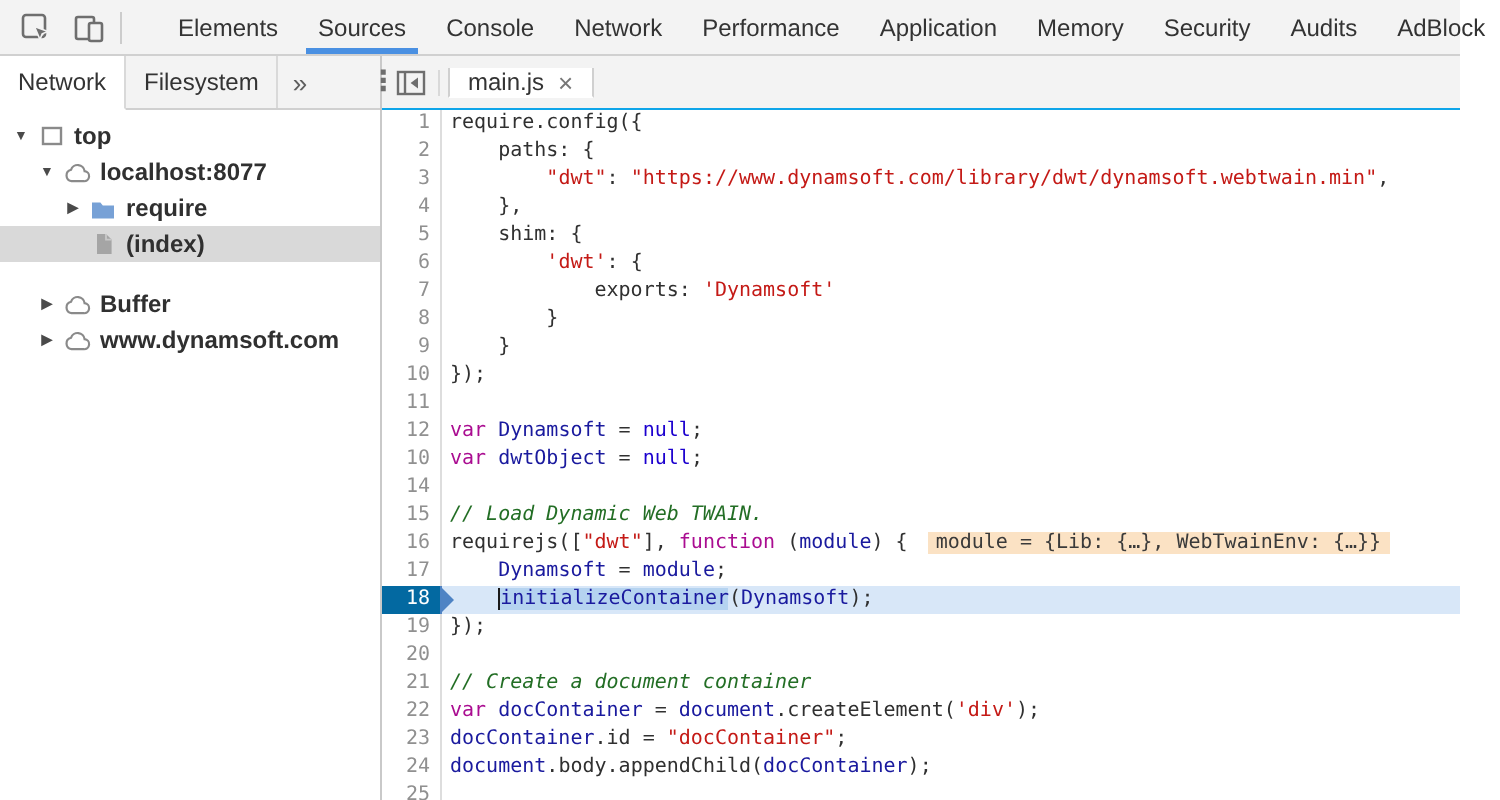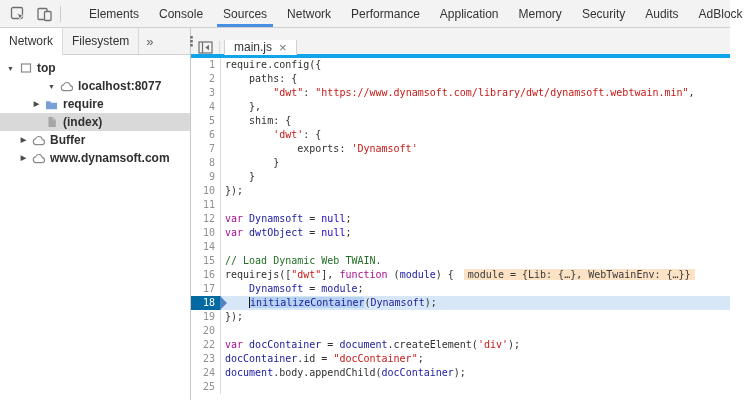--- a/index.html
+++ b/index.html
@@ -34,41 +34,41 @@
     font-size:14px;font-weight:bold;cursor:pointer;font-family:"DejaVu Sans",sans-serif;}
   .tree{flex:1;padding-top:4px;font-size:12px;color:#303030;overflow:hidden;}
   .tree-row{height:18px;display:flex;align-items:center;white-space:nowrap;cursor:pointer;font-weight:bold;}
   .tree-row.selected{background:#d9d9d9;}
   .tw-arrow{width:13px;flex:0 0 13px;text-align:center;font-size:7px;color:#4a4a4a;}
   .tw-icon{width:17px;flex:0 0 17px;display:flex;justify-content:center;align-items:center;}
   .tw-label{margin-left:3px;}
 
   
   .editor{flex:1;display:flex;flex-direction:column;min-width:0;background:#fff;}
-  .editor-tabbar{flex:0 0 26px;background:#f3f3f3;border-bottom:4px solid #0ea5e9;display:flex;align-items:flex-end;}
+  .editor-tabbar{flex:0 0 26px;background:#f3f3f3;border-bottom:1px solid #0ea5e9;display:flex;align-items:center;}
   .nav-toggle{width:28px;flex:0 0 28px;border-right:1px solid #d9d9d9;display:flex;align-items:center;justify-content:center;cursor:pointer;}
   .etab{background:#fff;border-left:1px solid #d0d0d0;border-right:1px solid #d0d0d0;
     margin-left:4px;margin-bottom:-1px;border-bottom:1px solid #fff;
     padding:0 9px;display:flex;align-items:center;font-size:12px;color:#333;gap:7px;cursor:pointer;}
   .etab .close{color:#777;font-size:13px;line-height:1;cursor:pointer;}
 
   .code{flex:1;overflow:hidden;font-family:"DejaVu Sans Mono",monospace;font-size:10px;line-height:14px;color:#303030;}
   .line{display:flex;height:14px;}
   .gutter{flex:0 0 30px;width:30px;box-sizing:border-box;text-align:right;padding-right:5px;
     color:#909090;background:#fff;border-right:1px solid #ddd;position:relative;cursor:pointer;}
   .codetext{flex:1;white-space:pre;padding-left:4px;overflow:hidden;cursor:text;}
   .line.exec .gutter{background:#0369a1;color:#fff;border-right-color:#4e83c4;}
   .line.exec .gutter::after{content:"";position:absolute;right:-7px;top:0;z-index:2;
     border-top:7px solid transparent;border-bottom:7px solid transparent;border-left:7px solid #4e83c4;}
   .line.exec .codetext{background:#d8e7f8;}
   .tok-k{color:#aa0d91;}
   .tok-s{color:#c41a16;}
   .tok-v{color:#1a1a9e;}
   .tok-a{color:#1c00cf;}
-  .tok-c{color:#236e25;}
+  .tok-c{color:#236e25;font-style:italic;}
   .tok-p{color:#303030;}
   .tok-x{background:#b5d3f0;border-left:1px solid #1a1a1a;}
   .ann{background:#fbe2c4;color:#3a3a3a;padding:0 4px;margin-left:10px;}
 </style>
 </head>
 <body>
 
 <div class="devtools">
 
   <div class="toolbar">
@@ -82,22 +82,22 @@
       <span class="tb-btn">
         <svg width="17" height="16" viewBox="0 0 17 16">
           <rect x="2" y="2.5" width="9" height="11" rx="1" fill="none" stroke="#6e6e6e" stroke-width="1.3"></rect>
           <rect x="8.5" y="5.5" width="6.5" height="9" rx="1" fill="#f3f3f3" stroke="#6e6e6e" stroke-width="1.3"></rect>
         </svg>
       </span>
       <span class="tb-sep"></span>
     </div>
     <div class="tabs" id="main-tabs">
         <div class="tab">Elements</div>
+        <div class="tab active">Sources</div>
         <div class="tab">Console</div>
-        <div class="tab active">Sources</div>
         <div class="tab">Network</div>
         <div class="tab">Performance</div>
         <div class="tab">Application</div>
         <div class="tab">Memory</div>
         <div class="tab">Security</div>
         <div class="tab">Audits</div>
         <div class="tab">AdBlock</div>
       </div>
   </div>
 
@@ -113,21 +113,21 @@
       <div class="tree" id="file-tree">
           <div class="tree-row" style="padding-left: 4px;">
             <span class="tw-arrow">▼</span>
             <span class="tw-icon">
               <svg width="12" height="12" viewBox="0 0 12 12">
                 <rect x="1.5" y="2" width="9" height="8" fill="#fff" stroke="#8a8a8a" stroke-width="1.2"></rect>
               </svg>
             </span>
             <span class="tw-label">top</span>
           </div>
-          <div class="tree-row" style="padding-left: 17px; margin-left: 28px;">
+          <div class="tree-row" style="padding-left: 17px;">
             <span class="tw-arrow">▼</span>
             <span class="tw-icon">
               <svg width="15" height="11" viewBox="0 0 15 11">
                 <path d="M11.3 4.6a3.5 3.5 0 0 0-6.8-.7A2.9 2.9 0 0 0 4.8 9.6h6a2.5 2.5 0 0 0 .5-5z" fill="#fff" stroke="#8a8a8a" stroke-width="1.1"></path>
               </svg>
             </span>
             <span class="tw-label">localhost:8077</span>
           </div>
           <div class="tree-row" style="padding-left: 30px;">
             <span class="tw-arrow">▶</span>
@@ -141,21 +141,21 @@
           <div class="tree-row selected" style="padding-left: 30px;">
             <span class="tw-arrow"></span>
             <span class="tw-icon">
               <svg width="10" height="12" viewBox="0 0 10 12">
                 <path d="M1.5 1h4.5l2.8 2.8V11h-7.3z" fill="#a5a5a5"></path>
                 <path d="M6 1v2.8h2.8" fill="none" stroke="#c9c9c9" stroke-width="0.9"></path>
               </svg>
             </span>
             <span class="tw-label">(index)</span>
           </div>
-          <div class="tree-row" style="padding-left: 17px;">
+          <div class="tree-row" style="padding-left: 17px; margin-top: 12px;">
             <span class="tw-arrow">▶</span>
             <span class="tw-icon">
               <svg width="15" height="11" viewBox="0 0 15 11">
                 <path d="M11.3 4.6a3.5 3.5 0 0 0-6.8-.7A2.9 2.9 0 0 0 4.8 9.6h6a2.5 2.5 0 0 0 .5-5z" fill="#fff" stroke="#8a8a8a" stroke-width="1.1"></path>
               </svg>
             </span>
             <span class="tw-label">Buffer</span>
           </div>
           <div class="tree-row" style="padding-left: 17px;">
             <span class="tw-arrow">▶</span>
@@ -258,20 +258,24 @@
           </div>
           <div class="line">
             <span class="gutter">19</span>
             <span class="codetext"><span class="tok-p">});</span></span>
           </div>
           <div class="line">
             <span class="gutter">20</span>
             <span class="codetext"></span>
           </div>
           <div class="line">
+            <span class="gutter">21</span>
+            <span class="codetext"><span class="tok-c">// Create a document container</span></span>
+          </div>
+          <div class="line">
             <span class="gutter">22</span>
             <span class="codetext"><span class="tok-k">var</span><span class="tok-p"> </span><span class="tok-v">docContainer</span><span class="tok-p"> = </span><span class="tok-v">document</span><span class="tok-p">.createElement(</span><span class="tok-s">'div'</span><span class="tok-p">);</span></span>
           </div>
           <div class="line">
             <span class="gutter">23</span>
             <span class="codetext"><span class="tok-v">docContainer</span><span class="tok-p">.id = </span><span class="tok-s">"docContainer"</span><span class="tok-p">;</span></span>
           </div>
           <div class="line">
             <span class="gutter">24</span>
             <span class="codetext"><span class="tok-v">document</span><span class="tok-p">.body.appendChild(</span><span class="tok-v">docContainer</span><span class="tok-p">);</span></span>

